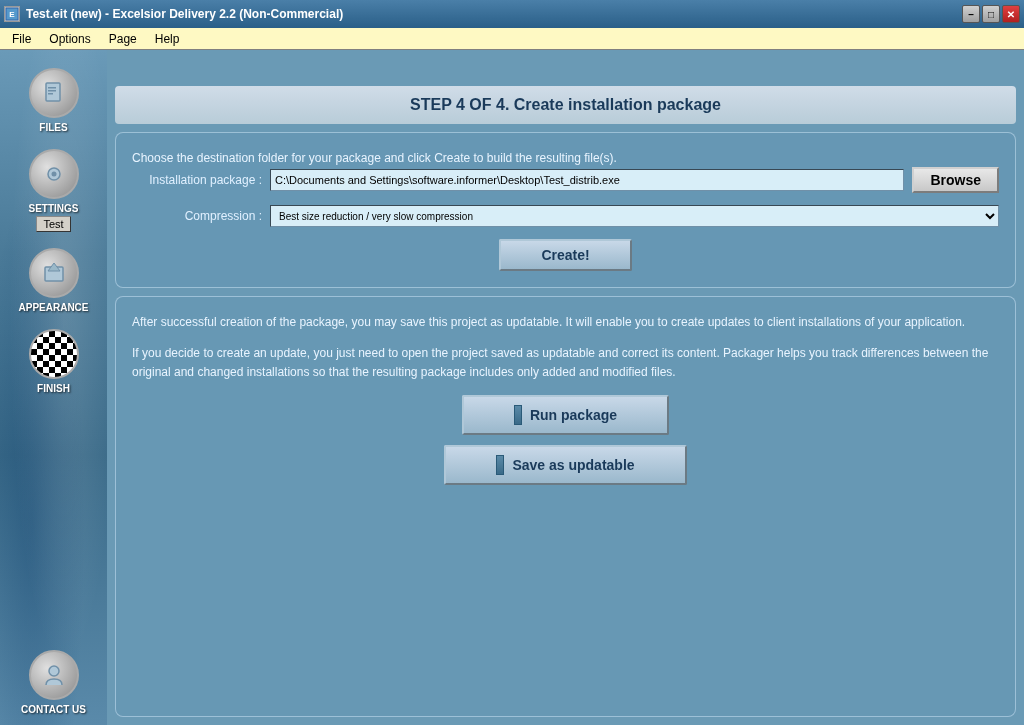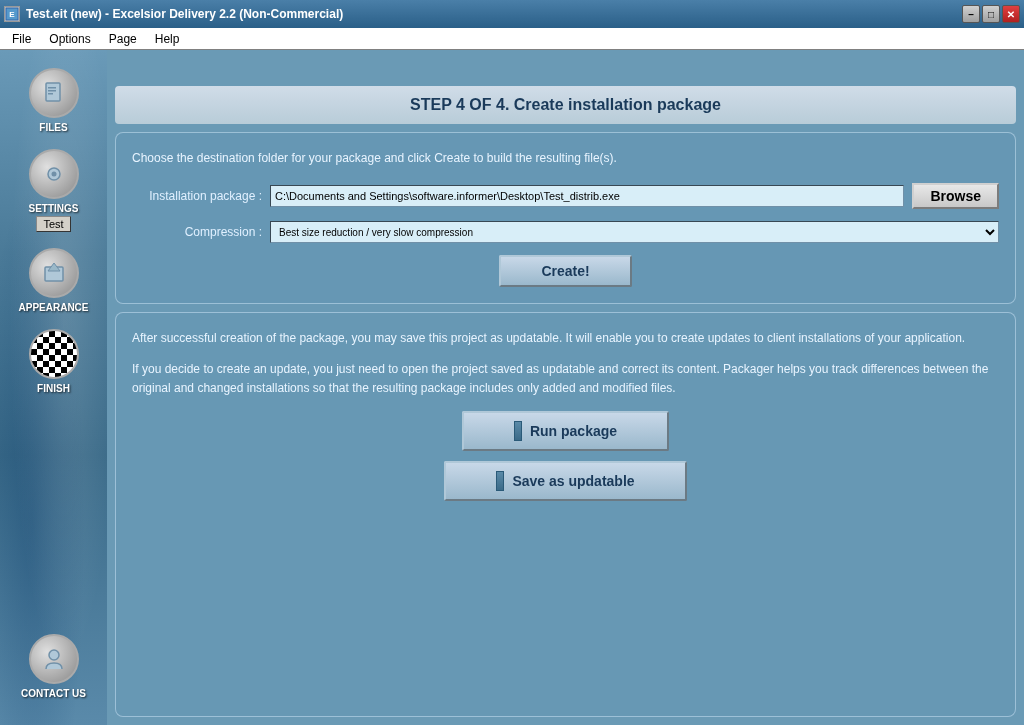--- a/index.html
+++ b/index.html
@@ -54,21 +54,21 @@
       justify-content: center;
       font-size: 10px;
       cursor: pointer;
       color: #000;
     }
     .title-btn.close-btn { background: linear-gradient(to bottom, #e04040, #b02020); color: white; }
 
     
     .menu-bar {
       height: 22px;
-      background: #ffffff;
+      background: #fef9c3;
       display: flex;
       align-items: center;
       padding: 0 4px;
       gap: 2px;
       border-bottom: 1px solid #808080;
     }
     .menu-item {
       padding: 2px 8px;
       font-size: 12px;
       color: #000;
@@ -137,21 +137,21 @@
     .close-small-btn {
       background: #d4d0c8;
       border: 1px outset #888;
       padding: 1px 6px;
       font-size: 11px;
       cursor: pointer;
       margin-top: 2px;
     }
     .sidebar-contact {
       position: absolute;
-      bottom: 26px;
+      bottom: 10px;
       width: 100%;
       display: flex;
       flex-direction: column;
       align-items: center;
       z-index: 1;
     }
 
     
     .content {
       flex: 1;
@@ -178,21 +178,21 @@
     .panel {
       background: rgba(100, 150, 180, 0.6);
       border: 1px solid rgba(180, 210, 230, 0.7);
       border-radius: 8px;
       padding: 16px;
     }
 
     .panel-desc {
       color: #e8f4ff;
       font-size: 12px;
-      margin-bottom: 16px;
+      margin-bottom: 0;
       line-height: 1.5;
     }
 
     .form-row {
       display: flex;
       align-items: center;
       margin-bottom: 12px;
       gap: 8px;
     }
     .form-label {

